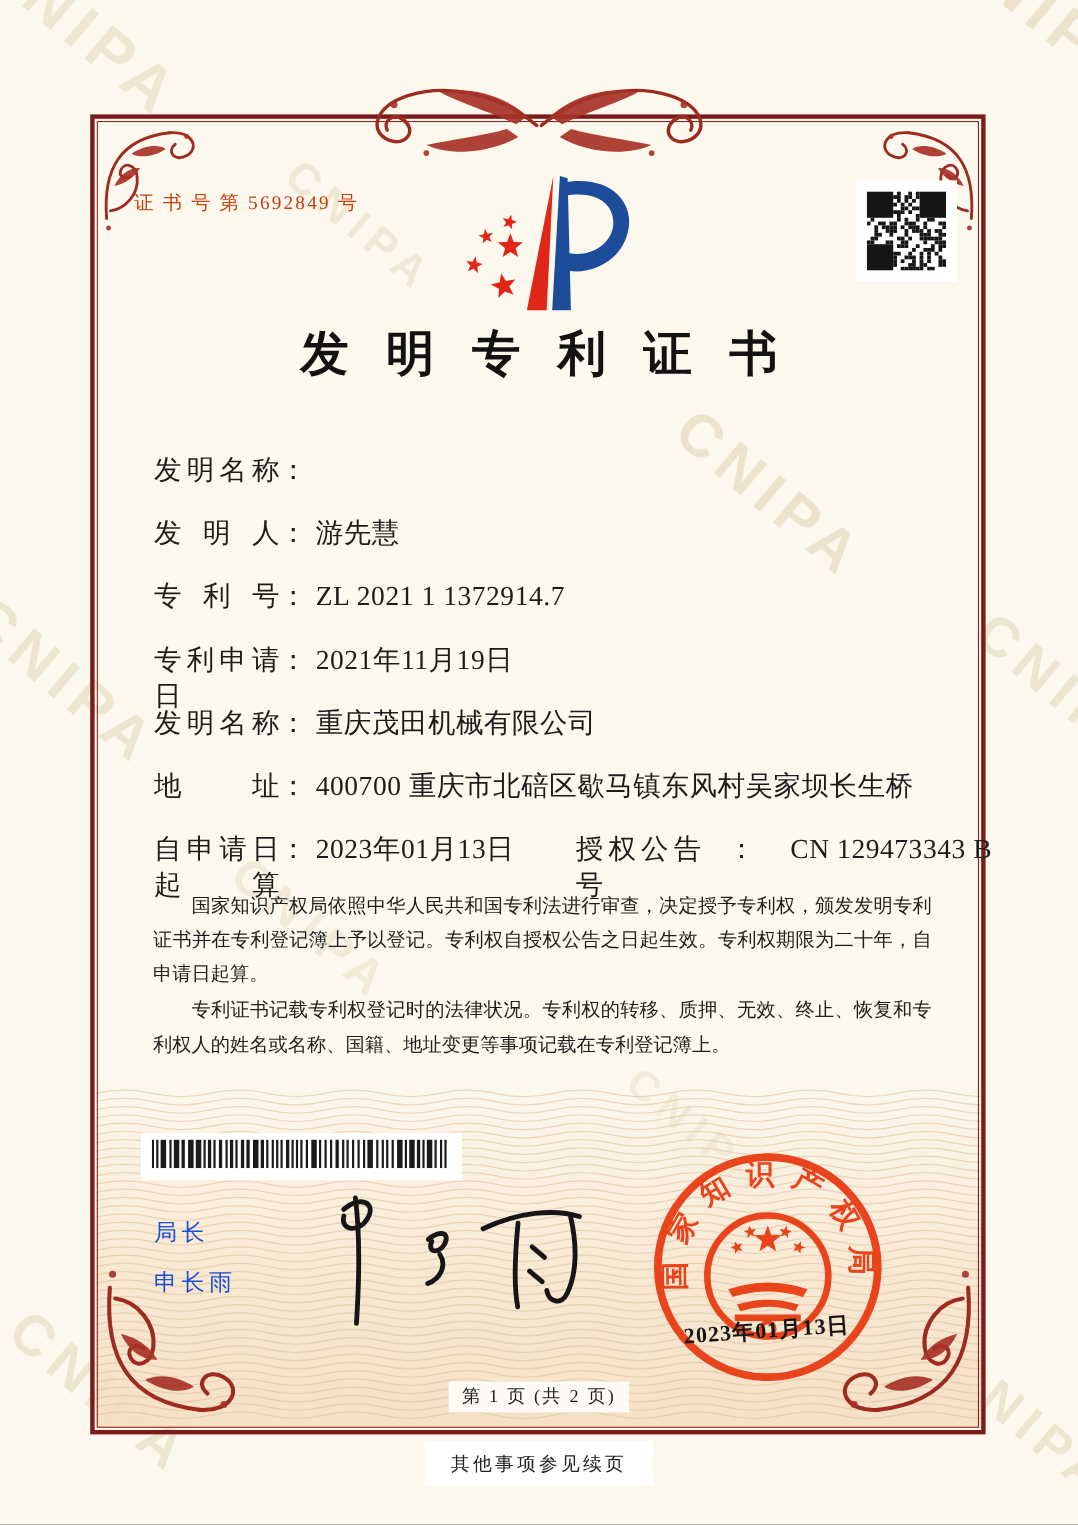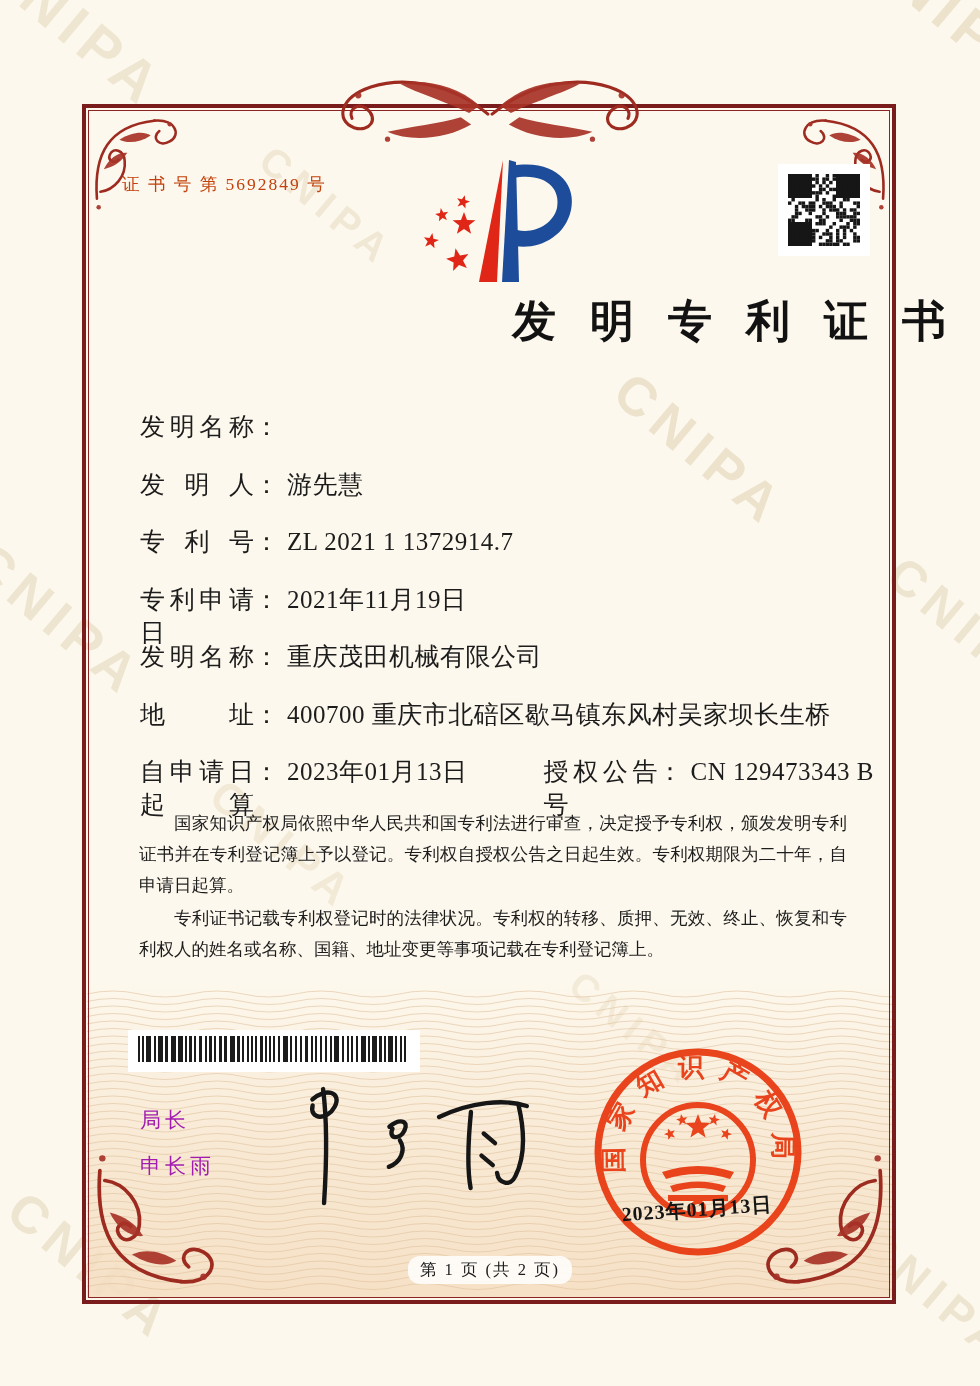--- a/index.html
+++ b/index.html
@@ -29,51 +29,51 @@
   
   .orn{position:absolute;z-index:3;}
   .orn-s{stroke:#9e2b20;stroke-width:3;fill:none;stroke-linecap:round}
   .orn-f{fill:#a73227;stroke:none;opacity:.92}
   
   .certno{position:absolute;left:122px;top:172px;font-size:17.5px;letter-spacing:2px;color:#c2410c;z-index:4;}
   .logo{position:absolute;left:415px;top:156px;z-index:4;}
   .qr-box{position:absolute;left:778px;top:164px;width:92px;height:92px;background:#fff;z-index:4;
           display:flex;align-items:center;justify-content:center;}
   #qr-cells rect{fill:#161616}
-  .title{position:absolute;left:0;top:292px;width:100%;text-align:right;font-size:44px;font-weight:700;
+  .title{position:absolute;left:0;top:292px;width:100%;text-align:center;font-size:44px;font-weight:700;
          letter-spacing:34px;text-indent:34px;color:#121212;z-index:4;}
   
   .fields{position:absolute;left:140px;top:410px;width:716px;z-index:4;}
   .frow{display:flex;align-items:baseline;height:57.5px;font-size:25px;}
   .flabel{display:inline-block;width:114px;text-align:justify;text-align-last:justify;text-justify:distribute;flex:none;}
   .fcolon{margin-right:8px;flex:none;}
   .fvalue{letter-spacing:.5px;white-space:nowrap;}
-  .fpair2{display:flex;align-items:baseline;margin-left:76px;}
+  .fpair2{display:flex;align-items:baseline;margin-left:56px;gap:24px;}
   
   .body-text{position:absolute;left:139px;top:808px;width:708px;z-index:4;font-size:17.5px;line-height:31px;
              text-align:justify;color:#1d1d1d;}
   .body-text p{margin:0 0 2px 0;text-indent:2em;}
   
   .barcode-box{position:absolute;left:128px;top:1030px;background:#fff;padding:6px 10px;z-index:4;}
   #barcode-bars rect{fill:#1b1b1b}
   .signer{position:absolute;left:140px;z-index:4;font-family:"Liberation Sans","DejaVu Sans",sans-serif;
-          font-size:21px;letter-spacing:4px;color:#a21caf;}
+          font-size:21px;letter-spacing:4px;color:#1d4ed8;}
   .signer-title{top:1106px;}
   .signer-name{top:1152px;}
   .signature{position:absolute;left:262px;top:1068px;z-index:5;transform:rotate(-2deg);}
   .signature path{stroke:#161616;stroke-width:4.4;fill:none;stroke-linecap:round;stroke-linejoin:round;}
   .seal{position:absolute;left:578px;top:1032px;z-index:5;opacity:.93;}
   .seal-ring{stroke:#e8380f;stroke-width:7;fill:none;}
   .seal-fill{fill:#e8380f;}
   .seal-wreath{stroke:#e8380f;stroke-width:6;fill:none;}
   .seal-txt{fill:#e8380f;font-size:26px;font-weight:700;letter-spacing:14px;}
   .seal-date{position:absolute;left:582px;top:1196px;width:230px;text-align:center;z-index:6;
              font-size:20px;font-weight:700;letter-spacing:1px;color:#151515;transform:rotate(-4deg);}
   .page-info{position:absolute;left:50%;top:1256px;transform:translateX(-50%);z-index:4;font-size:16.5px;
-             background:rgba(255,255,255,.85);padding:3px 12px;letter-spacing:2px;border-radius:12px;}
+             background:rgba(255,255,255,.85);padding:3px 12px;letter-spacing:2px;}
   .note{position:absolute;left:50%;top:1310px;transform:translateX(-50%);z-index:4;font-size:17px;
         background:#fff;padding:9px 24px;letter-spacing:3px;color:#222;}
   .hide{position:absolute;width:0;height:0;overflow:hidden;}
 </style>
 </head>
 <body>
 
 <div class="page">
 
   <div class="wm wm1">CNIPA</div>
@@ -476,14 +476,15 @@
     <polygon class="seal-fill" points="137.0,82.1 137.8,86.2 141.9,87.2 138.2,89.2 138.6,93.4 135.6,90.5 131.7,92.2 133.5,88.4 130.7,85.2 134.9,85.7"></polygon>
     <polygon class="seal-fill" points="150.1,96.4 150.1,100.6 154.0,102.2 150.0,103.6 149.7,107.8 147.1,104.4 143.0,105.4 145.5,101.9 143.3,98.3 147.3,99.6"></polygon>
     <path class="seal-fill" d="M84,140 Q120,128 156,140 L152,147 Q120,137 88,147 Z"></path>
     <path class="seal-fill" d="M92,154 Q120,145 148,154 L145,160 Q120,152 95,160 Z"></path>
     <rect class="seal-fill" x="90" y="163" width="60" height="6"></rect>
     <circle class="seal-wreath" cx="120" cy="176" r="6" style="stroke-width:4"></circle>
   </svg>
   <div class="seal-date">2023年01月13日</div>
 
   <div class="page-info">第 1 页 (共 2 页)</div>
+  <div class="note">其他事项参见续页</div>
 
 </div>
 
 </body></html>

